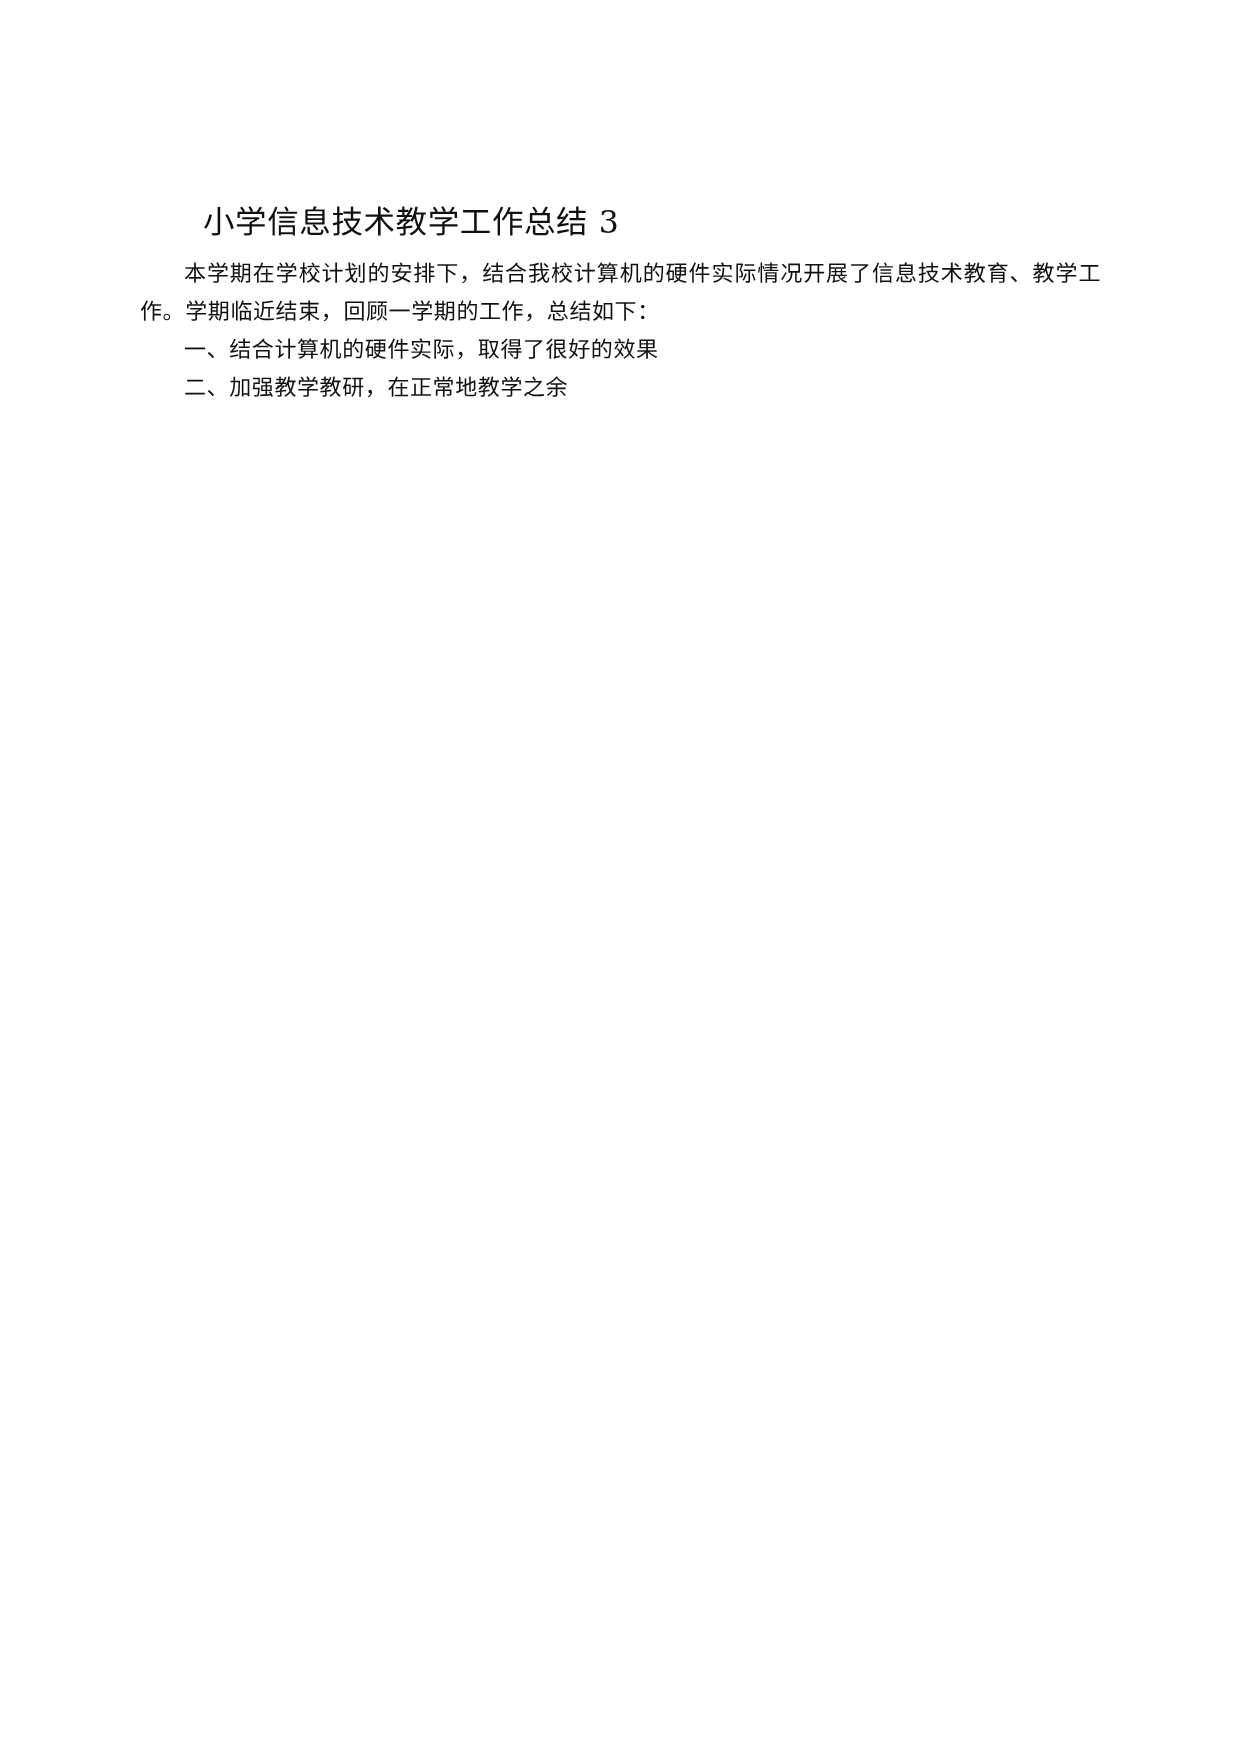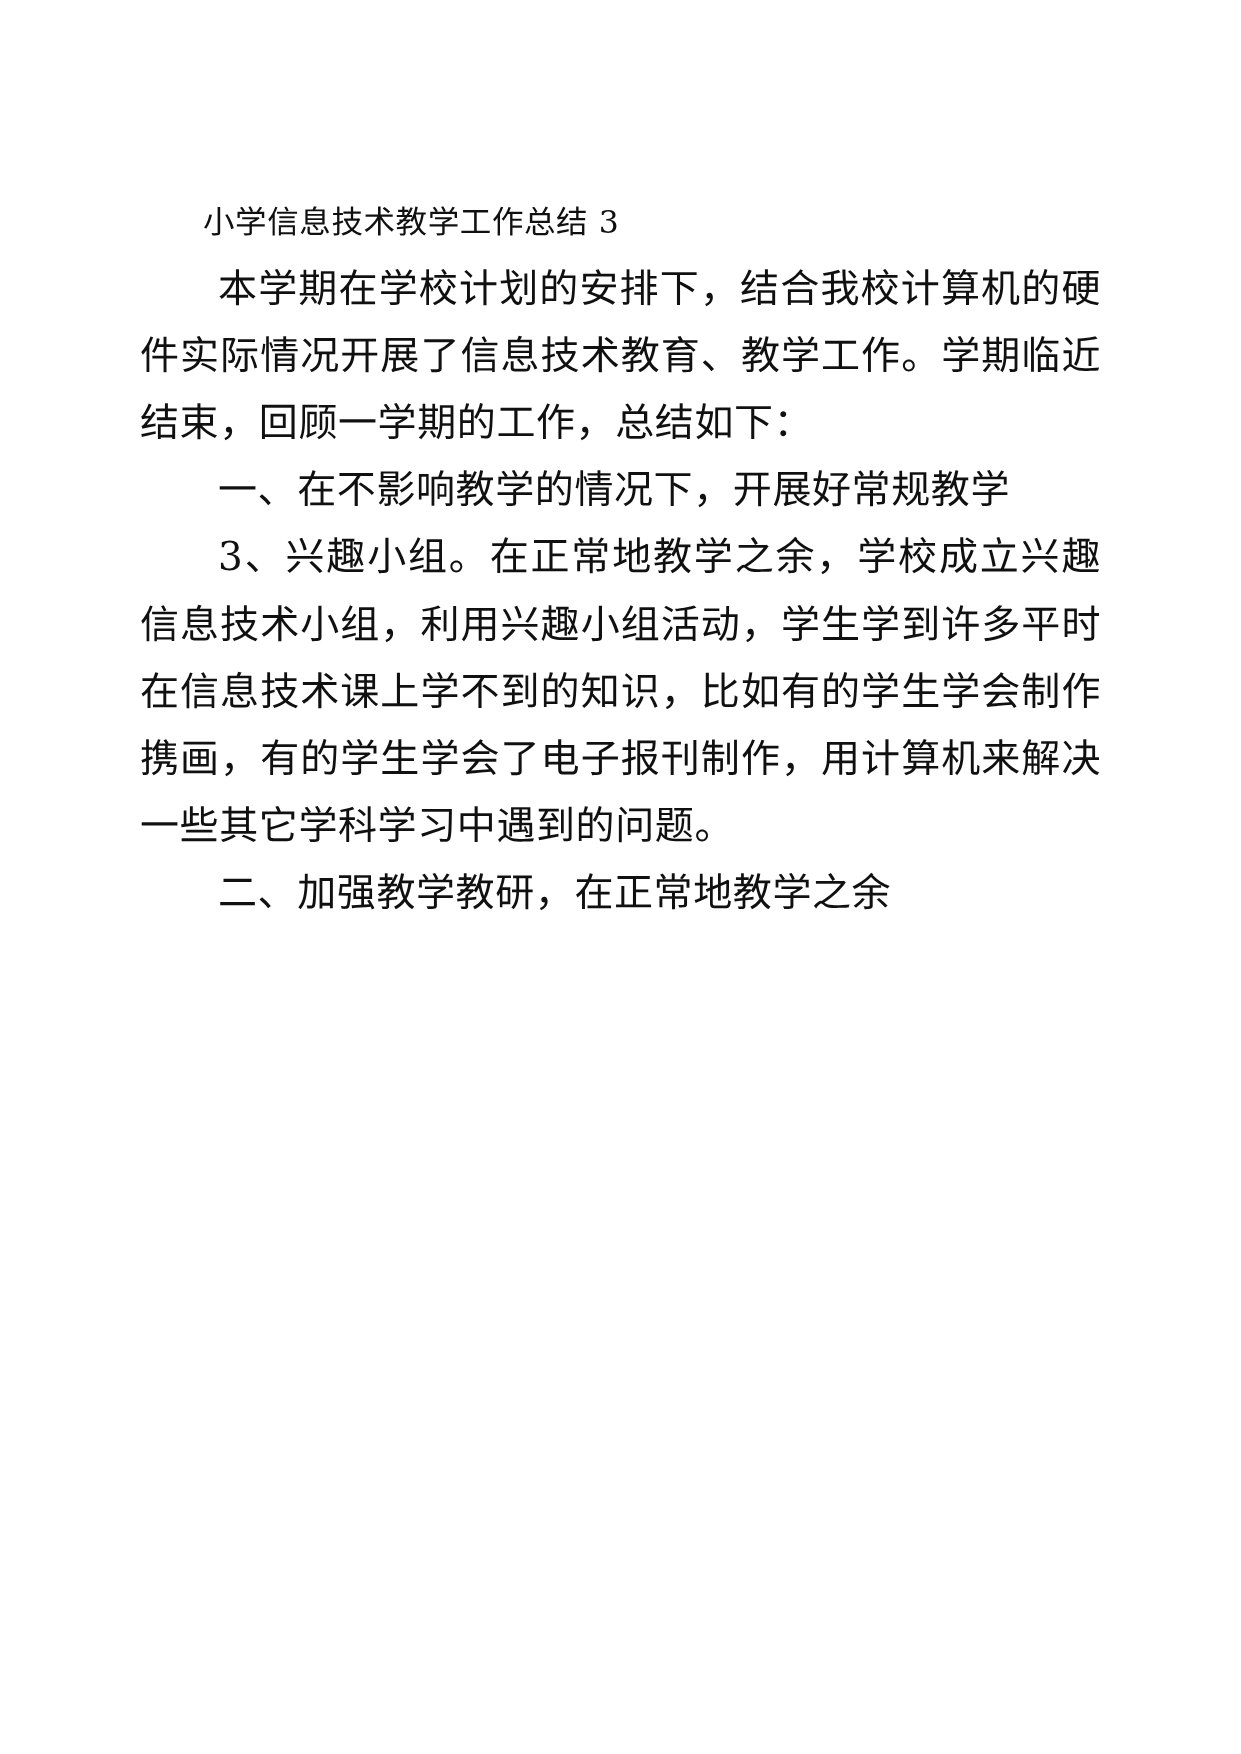--- a/index.html
+++ b/index.html
@@ -17,21 +17,21 @@
     overflow: hidden;
   }
   .page {
     box-sizing: border-box;
     width: 1241px;
     height: 1754px;
     padding: 195px 140px 120px 140px;
     background: #ffffff;
   }
   .doc-body {
-    font-size: 39px;
+    font-size: 22px;
     line-height: 1.72;
     letter-spacing: 0.6px;
     text-align: justify;
     text-justify: inter-ideograph;
   }
   .doc-title {
     font-size: 31.5px;
     line-height: 1.72;
     letter-spacing: 0.6px;
     text-indent: 2em;
@@ -48,17 +48,16 @@
     -webkit-font-smoothing: antialiased;
   }
 </style>
 </head>
 <body>
 
 <div class="page">
   <div class="doc-title">小学信息技术教学工作总结 3</div>
   <div class="doc-body">
     <p class="para">本学期在学校计划的安排下，结合我校计算机的硬件实际情况开展了信息技术教育、教学工作。学期临近结束，回顾一学期的工作，总结如下：</p>
-    <p class="para">一、在不影响教学的情况下，开展好常规教学</p>
-    <p class="para">3、兴趣小组。在正常地教学之余，学校成立兴趣信息技术小组，利用兴趣小组活动，学生学到许多平时在信息技术课上学不到的知识，比如有的学生学会制作携画，有的学生学会了电子报刊制作，用计算机来解决一些其它学科学习中遇到的问题。</p>
+    <p class="para">一、结合计算机的硬件实际，取得了很好的效果</p>
     <p class="para">二、加强教学教研，在正常地教学之余</p>
   </div>
 </div>
 
 </body></html>

